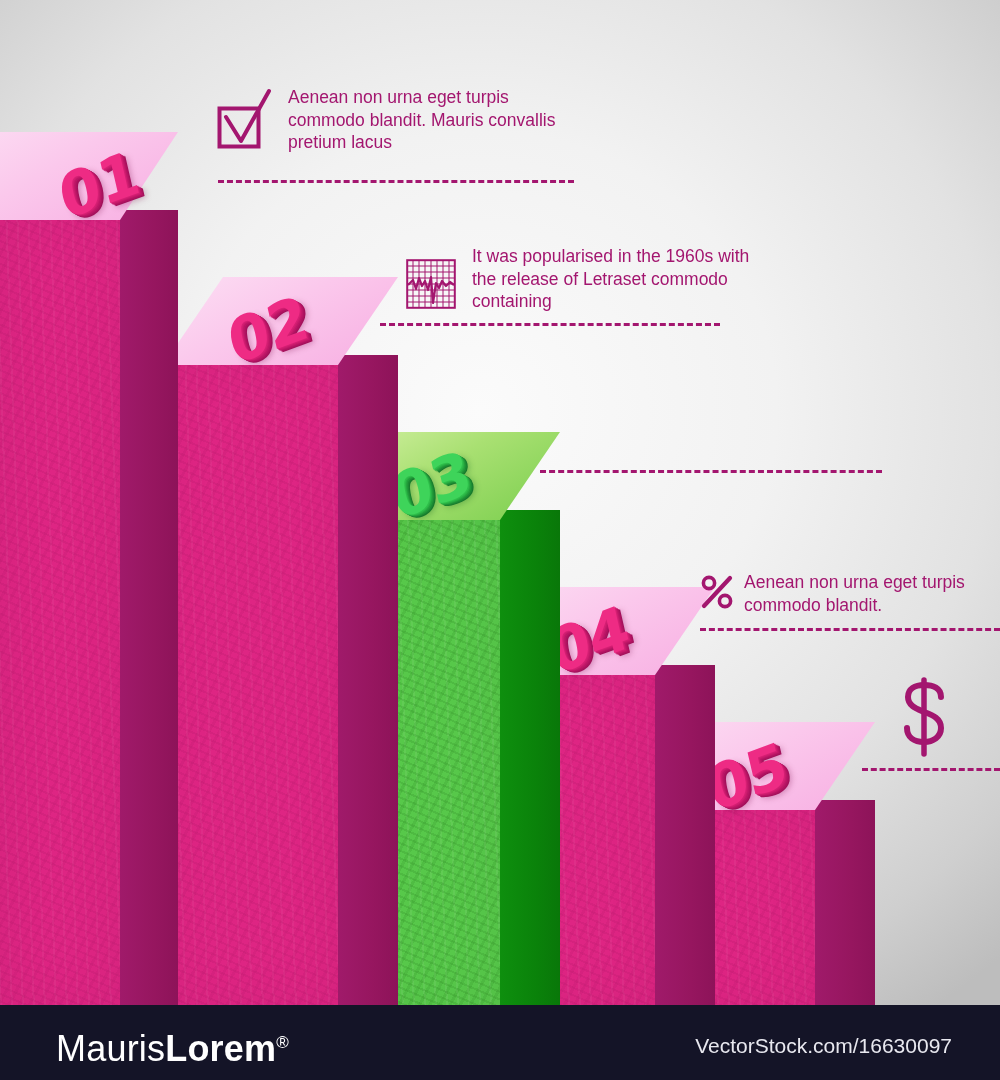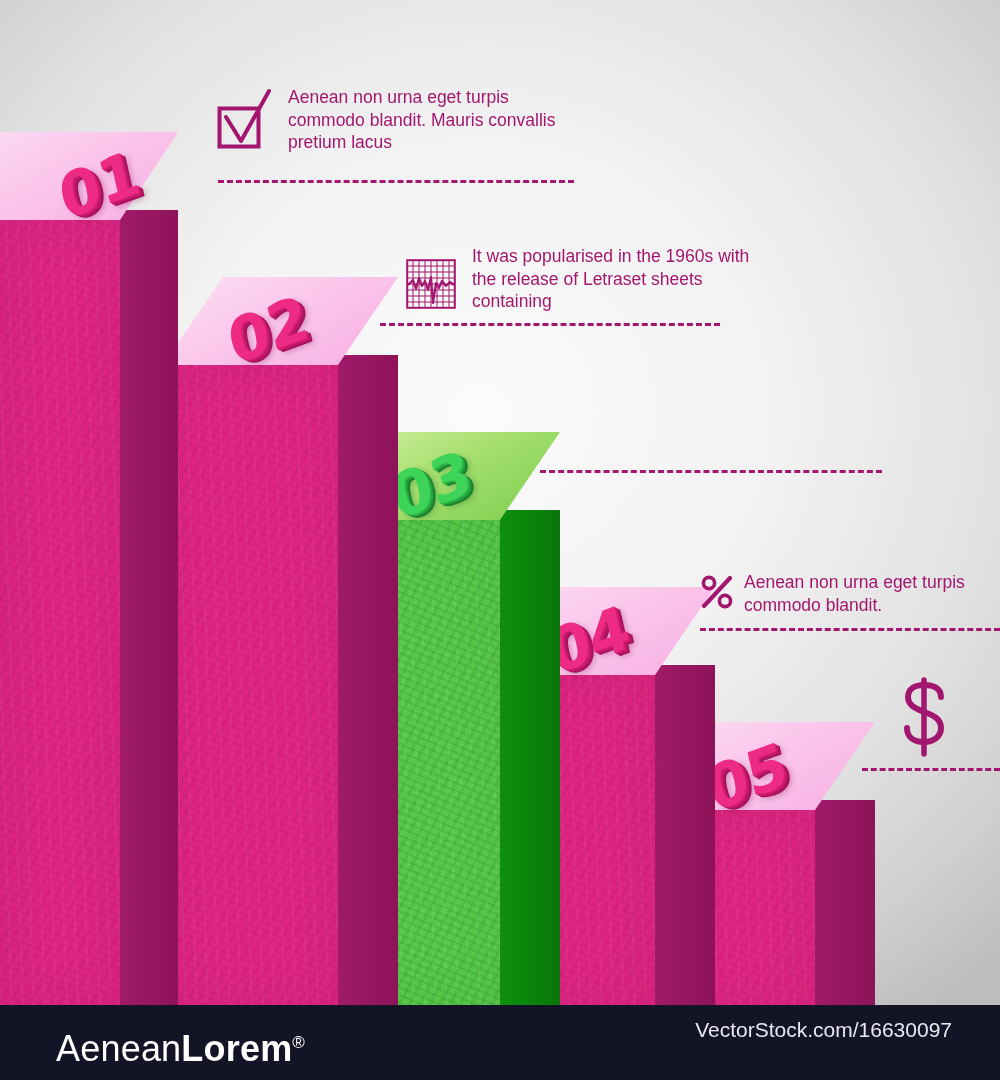--- a/index.html
+++ b/index.html
@@ -97,21 +97,21 @@
   }
   #footer .brand{
     position:absolute;left:56px;top:20px;
     color:#ffffff;font-size:36px;line-height:36px;
     letter-spacing:.2px;white-space:nowrap;
   }
   #footer .brand .light{font-weight:300;}
   #footer .brand .bold{font-weight:bold;}
   #footer .brand .reg{font-size:17px;vertical-align:super;font-weight:normal;}
   #footer .url{
-    position:absolute;right:48px;top:14px;
+    position:absolute;right:48px;top:30px;
     color:#e8e8ef;font-size:21px;line-height:21px;white-space:nowrap;
   }
 </style>
 </head>
 <body>
 
 <div id="stage">
 
   <div class="bar" style="left:640px;top:800px;width:175px;height:210px;">
     <div class="face-front"></div>
@@ -180,21 +180,21 @@
       <svg width="50" height="50" viewBox="0 0 50 50" fill="none">
         <rect x="1.2" y="1.2" width="47.6" height="47.6" stroke="#A3166F" stroke-width="2"></rect>
         <g stroke="#A3166F" stroke-width="1">
           <path d="M7 1.2V48.8M13 1.2V48.8M19 1.2V48.8M25 1.2V48.8M31 1.2V48.8M37 1.2V48.8M43 1.2V48.8"></path>
           <path d="M1.2 7H48.8M1.2 13H48.8M1.2 19H48.8M1.2 25H48.8M1.2 31H48.8M1.2 37H48.8M1.2 43H48.8"></path>
         </g>
         <path d="M2 26 L7 21 L10 30 L13 19 L16 27 L19 22 L22 31 L25 18 L27 44 L30 24 L33 29 L36 22 L40 27 L44 23 L48 26" stroke="#A3166F" stroke-width="2.2" fill="none" stroke-linejoin="round"></path>
       </svg>
     </span>
     <span class="txt">It was popularised in the 1960s with
-the release of Letraset sheets
+the release of Letraset commodo
 containing</span>
   </div>
 
 
   <div class="callout" style="left:700px;top:570px;width:300px;">
     <span class="ico" style="margin-right:10px;margin-top:2px;">
       <svg width="34" height="40" viewBox="0 0 34 40" fill="none">
         <circle cx="9" cy="11" r="5.6" stroke="#A3166F" stroke-width="3.6"></circle>
         <circle cx="25" cy="29" r="5.6" stroke="#A3166F" stroke-width="3.6"></circle>
         <path d="M30 6 L4 34" stroke="#A3166F" stroke-width="4.2" stroke-linecap="round"></path>
@@ -208,17 +208,17 @@
     <span>
       <svg width="56" height="82" viewBox="0 0 56 82" fill="none">
         <path d="M28 4 V78" stroke="#A3166F" stroke-width="5.5" stroke-linecap="round"></path>
         <path d="M45 21 C45 12 37 9 28 9 C19 9 12 13 12 21 C12 30 21 33 28 36
                  C36 39 45 42 45 52 C45 61 37 66 28 66 C18 66 11 61 11 52" stroke="#A3166F" stroke-width="6" fill="none" stroke-linecap="round" stroke-linejoin="round"></path>
       </svg>
     </span>
   </div>
 
   <div id="footer">
-    <div class="brand"><span class="light">Aenean</span><span class="bold">Lorem</span><span class="reg">®</span></div>
+    <div class="brand"><span class="light">Mauris</span><span class="bold">Lorem</span><span class="reg">®</span></div>
     <div class="url">VectorStock.com/16630097</div>
   </div>
 
 </div>
 
 </body></html>

